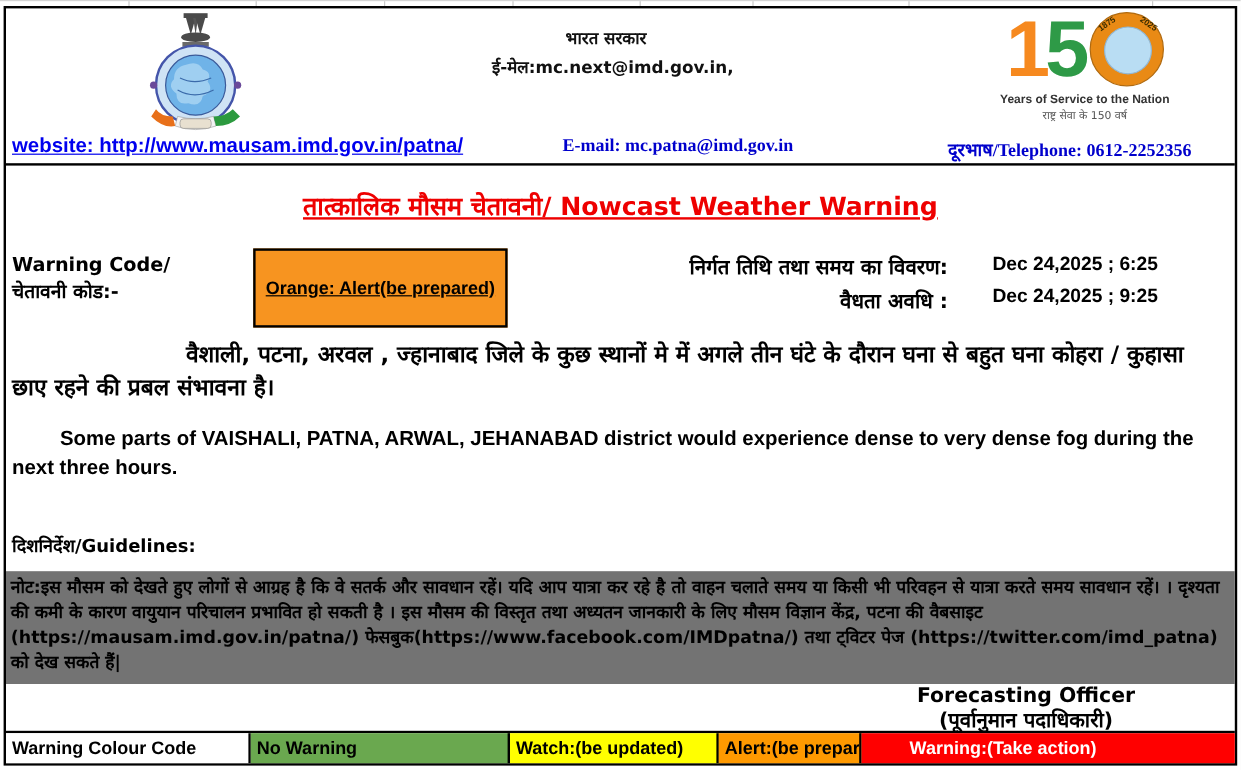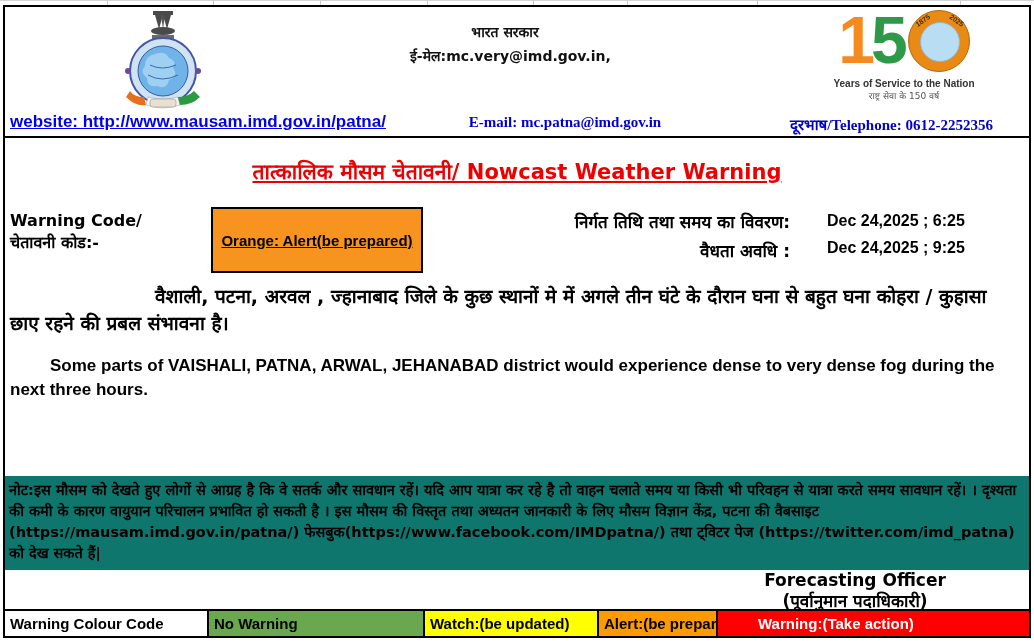--- a/index.html
+++ b/index.html
@@ -50,21 +50,21 @@
   .dt-labels div { margin-bottom:6px; }
   .dt-values { position:absolute; left:822px; top:205px; width:200px; font-size:16px; font-weight:bold; color:#000; }
   .dt-values div { margin-bottom:9px; }
 
   
   .para-hi { position:absolute; left:5px; right:8px; top:276px; font-size:19px; font-weight:bold; color:#000; line-height:27px; text-indent:145px; font-family:"DejaVu Sans", sans-serif; }
   .para-en { position:absolute; left:5px; right:8px; top:347px; font-size:17px; font-weight:bold; color:#000; line-height:24px; text-indent:40px; }
 
   .guidelines { position:absolute; left:5px; top:437px; font-size:15px; font-weight:bold; color:#000; font-family:"DejaVu Sans", sans-serif; }
 
-  .note { position:absolute; left:0px; right:0px; top:469px; background:#0f766e; padding:4px 4px 6px 4px; font-size:14.5px; font-weight:bold; color:#000; line-height:21px; font-family:"DejaVu Sans", sans-serif; min-height:94px; }
+  .note { position:absolute; left:0px; right:0px; top:469px; background:#737373; padding:4px 4px 6px 4px; font-size:14.5px; font-weight:bold; color:#000; line-height:21px; font-family:"DejaVu Sans", sans-serif; min-height:94px; }
 
   .officer { position:absolute; left:700px; top:563px; width:300px; text-align:center; font-size:17px; font-weight:bold; color:#000; line-height:21px; font-family:"DejaVu Sans", sans-serif; }
 
   
   .colour-table { position:absolute; left:0; right:0; bottom:0px; height:27px; display:flex; border-top:2px solid #000; }
   .colour-cell { height:100%; border-right:2px solid #000; font-size:15px; font-weight:bold; display:flex; align-items:center; padding-left:5px; white-space:nowrap; overflow:hidden; }
   .colour-cell:last-child { border-right:none;padding-left:40px; }
   .cc0 { width:204px; }
   .cc1 { width:216px; }
   .cc2 { width:174px;text-align:center; }
@@ -113,21 +113,21 @@
 
           <path d="M26 88 q10 10 20 8 l-2 -8 q-10 0 -14 -6 Z" fill="#e8701a"></path>
           <path d="M46 96 q17 6 34 0 l-2 -8 q-15 4 -30 0 Z" fill="#f3f3f3" stroke="#999" stroke-width="0.5"></path>
           <path d="M80 96 q12 0 20 -8 l-6 -6 q-6 6 -16 6 Z" fill="#2c9a3f"></path>
           <rect x="50" y="90" width="26" height="8" rx="3" fill="#e8e0d0" stroke="#888" stroke-width="0.5"></rect>
         </svg>
       </div>
 
       <div class="center-block">
         <div class="govt-title">भारत सरकार</div>
-        <div class="email-hi">ई-मेल:mc.very@imd.gov.in,</div>
+        <div class="email-hi">ई-मेल:mc.next@imd.gov.in,</div>
       </div>
 
       <div class="logo150">
         <div class="logo150-row">
           <span class="digit1">1</span>
           <span class="digit5">5</span>
           <span class="ring">
             <span class="ring-year ry-l">1875</span>
             <span class="ring-year ry-r">2025</span>
             <span class="ring-inner"></span>
@@ -160,20 +160,21 @@
       <div>वैधता अवधि :</div>
     </div>
     <div class="dt-values">
       <div>Dec 24,2025 ; 6:25</div>
       <div>Dec 24,2025 ; 9:25</div>
     </div>
 
     <div class="para-hi">वैशाली, पटना, अरवल , ज्हानाबाद जिले के कुछ स्थानों मे  में अगले तीन घंटे के दौरान  घना  से  बहुत  घना कोहरा / कुहासा छाए रहने की प्रबल  संभावना है।</div>
     <div class="para-en">Some parts of VAISHALI, PATNA, ARWAL, JEHANABAD district would experience dense to very dense fog during the next three hours.</div>
 
+    <div class="guidelines">दिशनिर्देश/Guidelines:</div>
 
     <div class="note">नोट:इस मौसम को देखते हुए लोगों से आग्रह है कि वे सतर्क और सावधान रहें। यदि आप यात्रा कर रहे है तो वाहन चलाते समय या किसी भी परिवहन से यात्रा करते समय सावधान रहें। । दृश्यता की कमी के कारण वायुयान परिचालन प्रभावित हो सकती है । इस मौसम की विस्तृत तथा अध्यतन जानकारी के लिए मौसम विज्ञान केंद्र, पटना की वैबसाइट (https://mausam.imd.gov.in/patna/) फेसबुक(https://www.facebook.com/IMDpatna/) तथा ट्विटर पेज (https://twitter.com/imd_patna) को देख सकते हैं|</div>
 
     <div class="officer">
       <div>Forecasting Officer</div>
       <div>(पूर्वानुमान पदाधिकारी)</div>
     </div>
 
     <div class="colour-table">
       <div class="colour-cell cc0" style="background-color: rgb(255, 255, 255); color: rgb(0, 0, 0);">Warning Colour Code</div>

